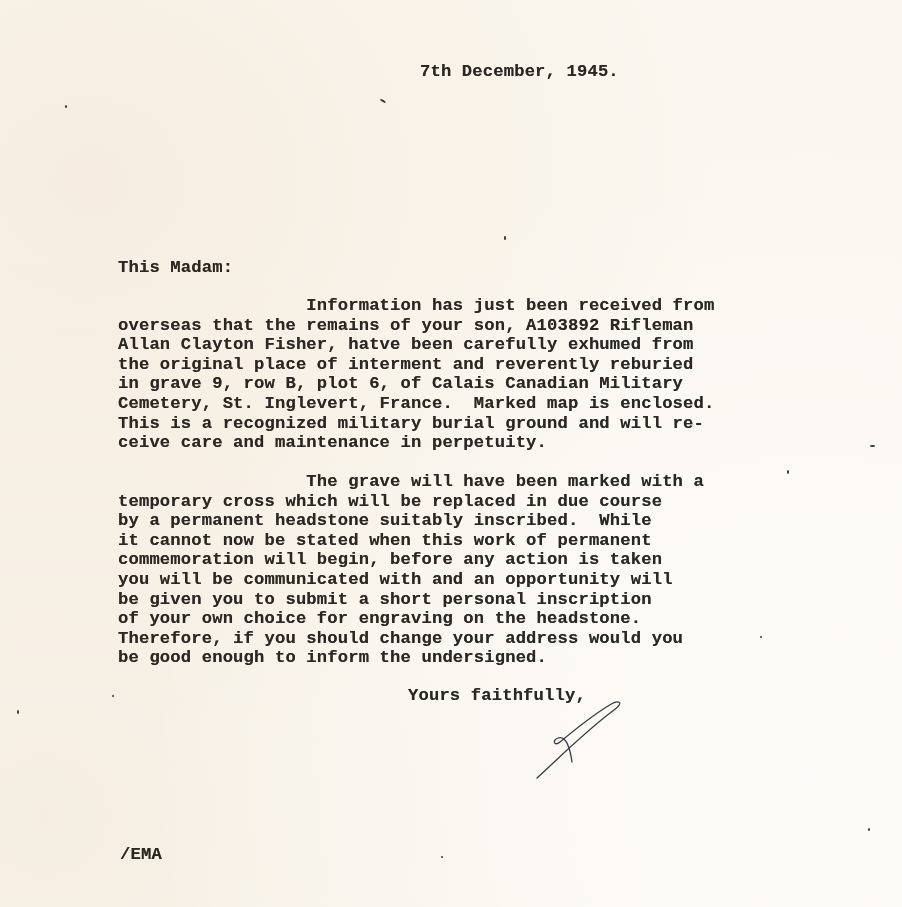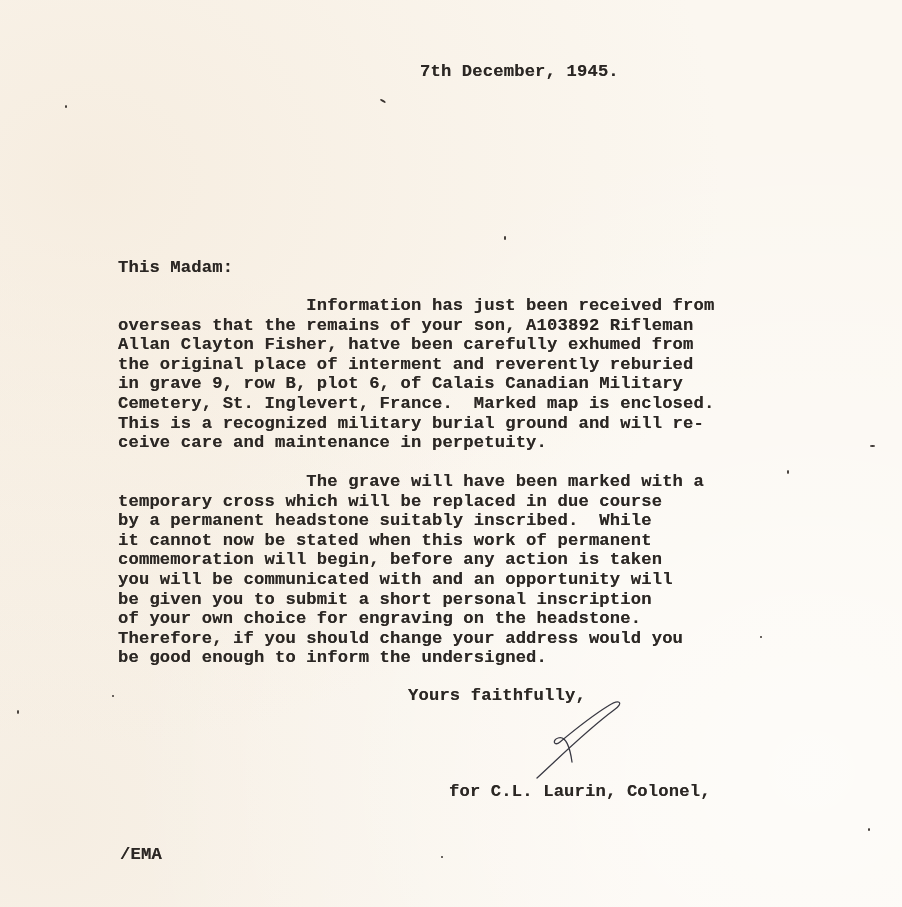--- a/index.html
+++ b/index.html
@@ -51,21 +51,21 @@
   <div class="line para p1"><div>                  Information has just been received from</div><div>overseas that the remains of your son, A103892 Rifleman</div><div>Allan Clayton Fisher, hatve been carefully exhumed from</div><div>the original place of interment and reverently reburied</div><div>in grave 9, row B, plot 6, of Calais Canadian Military</div><div>Cemetery, St. Inglevert, France.  Marked map is enclosed.</div><div>This is a recognized military burial ground and will re-</div><div>ceive care and maintenance in perpetuity.</div></div>
 
   <div class="line para p2"><div>                  The grave will have been marked with a</div><div>temporary cross which will be replaced in due course</div><div>by a permanent headstone suitably inscribed.  While</div><div>it cannot now be stated when this work of permanent</div><div>commemoration will begin, before any action is taken</div><div>you will be communicated with and an opportunity will</div><div>be given you to submit a short personal inscription</div><div>of your own choice for engraving on the headstone.</div><div>Therefore, if you should change your address would you</div><div>be good enough to inform the undersigned.</div></div>
 
   <div class="line closing">Yours faithfully,</div>
 
   <svg class="signature" viewBox="0 0 100 80">
     <path d="M5 78 C 30 55, 55 30, 82 10 C 92 3, 88 -2, 76 6 C 60 16, 40 32, 28 42 C 22 47, 20 40, 26 38 C 34 35, 38 48, 40 62" fill="none" stroke="#3a3a44" stroke-width="1.3" stroke-linecap="round"></path>
   </svg>
 
-  <div class="line sig-block"><div>for C.L. Laurin, Colonel,</div></div>
+  <div class="line sig-block"></div>
 
   <div class="line initials">/EMA</div>
 
   <span class="speck" style="left:368px;top:100px;width:6px;height:1.5px;transform:rotate(30deg);"></span>
   <span class="speck" style="left:492px;top:236px;width:1.5px;height:4px;"></span>
   <span class="speck" style="left:53px;top:105px;width:2px;height:3px;"></span>
   <span class="speck" style="left:5px;top:710px;width:2px;height:4px;"></span>
   <span class="speck" style="left:858px;top:445px;width:5px;height:1.5px;"></span>
   <span class="speck" style="left:775px;top:470px;width:2px;height:4px;"></span>
   <span class="speck" style="left:748px;top:636px;width:2px;height:2px;"></span>

